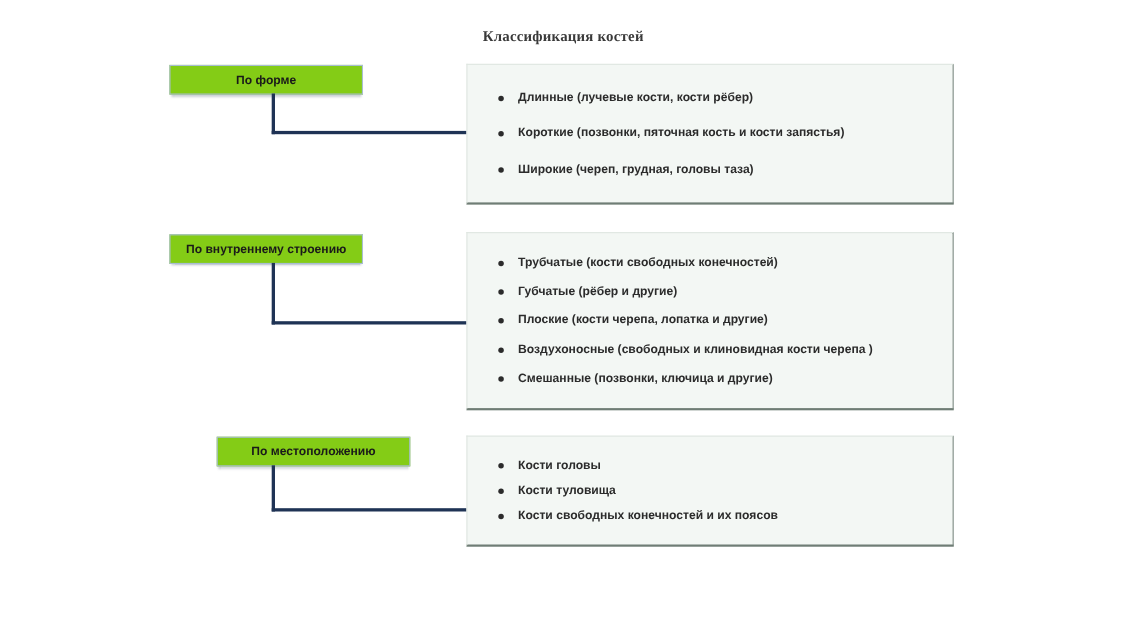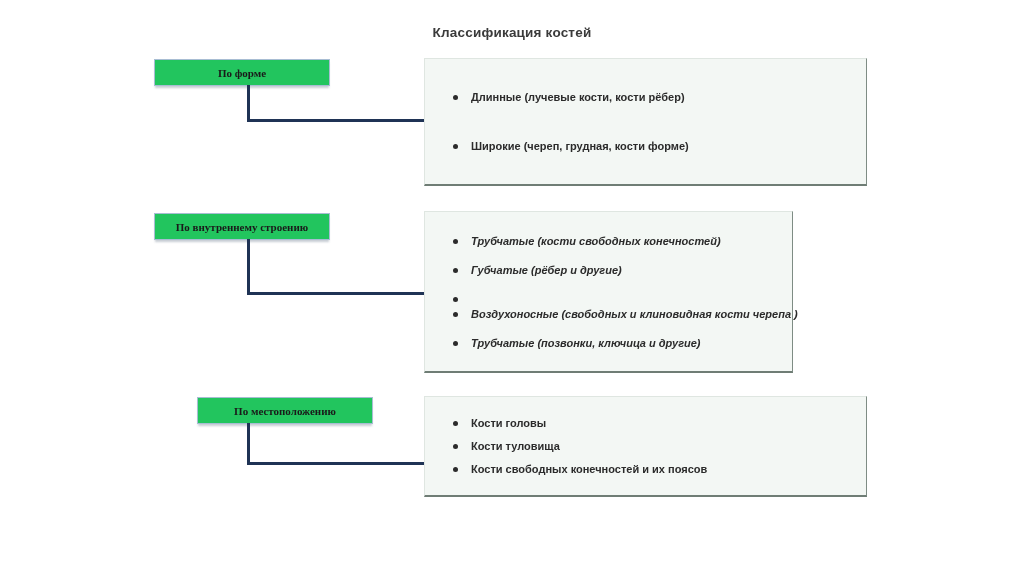--- a/index.html
+++ b/index.html
@@ -20,54 +20,54 @@
   .slide-title {
     position: absolute;
     left: 0;
     top: 25px;
     width: 1024px;
     text-align: center;
     font-size: 13.5px;
     font-weight: bold;
     color: #3a3a3a;
     letter-spacing: 0.2px;
+    font-family: Liberation Serif, serif;
   }
 
   
   .label-box {
     position: absolute;
     box-sizing: border-box;
-    background: #22c55e;
+    background: #84cc16;
     border: 1px solid #a8bdd3;
     box-shadow: 0 3px 2px -1px rgba(130,145,160,0.45);
     display: flex;
     align-items: center;
     justify-content: center;
     font-size: 11px;
     font-weight: bold;
     color: #1a1a1a;
     white-space: nowrap;
-    font-family: Liberation Serif, serif;
   }
   #label-box-0 { left: 154px; top: 59px;  width: 176px; height: 27px; }
   #label-box-1 { left: 154px; top: 213px; width: 176px; height: 27px; justify-content: center; }
   #label-box-2 { left: 154px; top: 397px; width: 176px; height: 27px; margin-left: 43px; }
 
   
   .content-box {
     position: absolute;
     box-sizing: border-box;
     background: #f3f7f4;
     border: 1px solid #dfe6e1;
     border-right: 1px solid #7e8c84;
     border-bottom: 2px solid #6f7d75;
     padding: 14px 18px 14px 18px;
   }
   #content-box-0 { left: 424px; top: 58px;  width: 443px; height: 128px; }
-  #content-box-1 { left: 424px; top: 211px; width: 369px; height: 162px; font-style: italic; }
+  #content-box-1 { left: 424px; top: 211px; width: 443px; height: 162px; }
   #content-box-2 { left: 424px; top: 396px; width: 443px; height: 101px; }
 
   .bullet-list {
     list-style: none;
     margin: 0;
     padding: 0;
     height: 100%;
     display: flex;
     flex-direction: column;
     justify-content: space-around;
@@ -135,21 +135,25 @@
 </div>
 
 <div class="content-box" id="content-box-0">
   <ul class="bullet-list">
     <li class="bullet-item">
       <span class="bullet-dot"></span>
       <span>Длинные (лучевые кости, кости рёбер)</span>
     </li>
     <li class="bullet-item">
       <span class="bullet-dot"></span>
-      <span>Широкие (череп, грудная, кости форме)</span>
+      <span>Короткие (позвонки, пяточная кость и кости запястья)</span>
+    </li>
+    <li class="bullet-item">
+      <span class="bullet-dot"></span>
+      <span>Широкие (череп, грудная, головы таза)</span>
     </li>
   </ul>
 </div>
 
 <div class="label-box" id="label-box-1">
   <span>По внутреннему строению</span>
 </div>
 
 <div class="connector" id="connector-1">
   <div class="v-seg"></div>
@@ -161,28 +165,29 @@
     <li class="bullet-item">
       <span class="bullet-dot"></span>
       <span>Трубчатые (кости свободных конечностей)</span>
     </li>
     <li class="bullet-item">
       <span class="bullet-dot"></span>
       <span>Губчатые (рёбер и другие)</span>
     </li>
     <li class="bullet-item">
       <span class="bullet-dot"></span>
+      <span>Плоские (кости черепа, лопатка и другие)</span>
     </li>
     <li class="bullet-item">
       <span class="bullet-dot"></span>
       <span>Воздухоносные (свободных и клиновидная кости черепа )</span>
     </li>
     <li class="bullet-item">
       <span class="bullet-dot"></span>
-      <span>Трубчатые (позвонки, ключица и другие)</span>
+      <span>Смешанные (позвонки, ключица и другие)</span>
     </li>
   </ul>
 </div>
 
 <div class="label-box" id="label-box-2">
   <span>По местоположению</span>
 </div>
 
 <div class="connector" id="connector-2">
   <div class="v-seg"></div>

